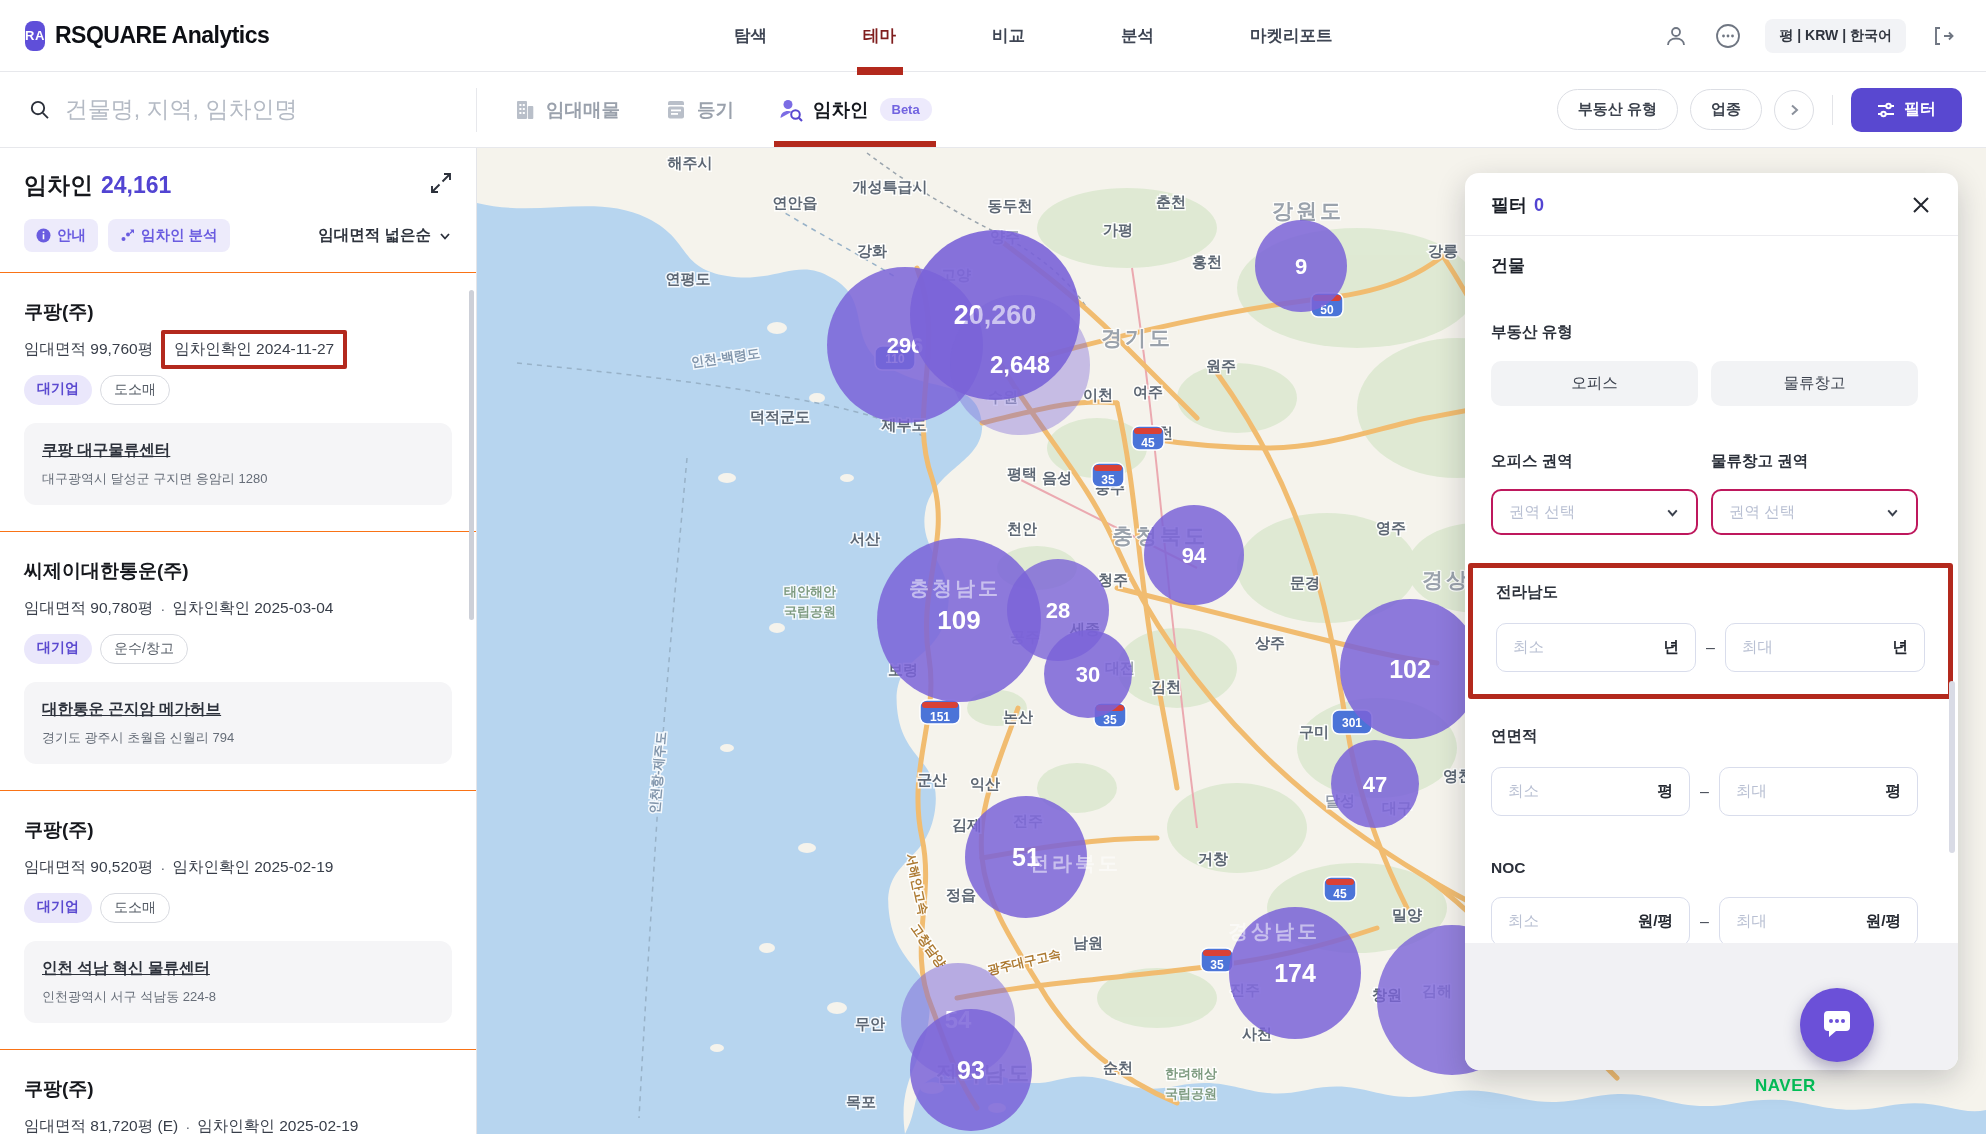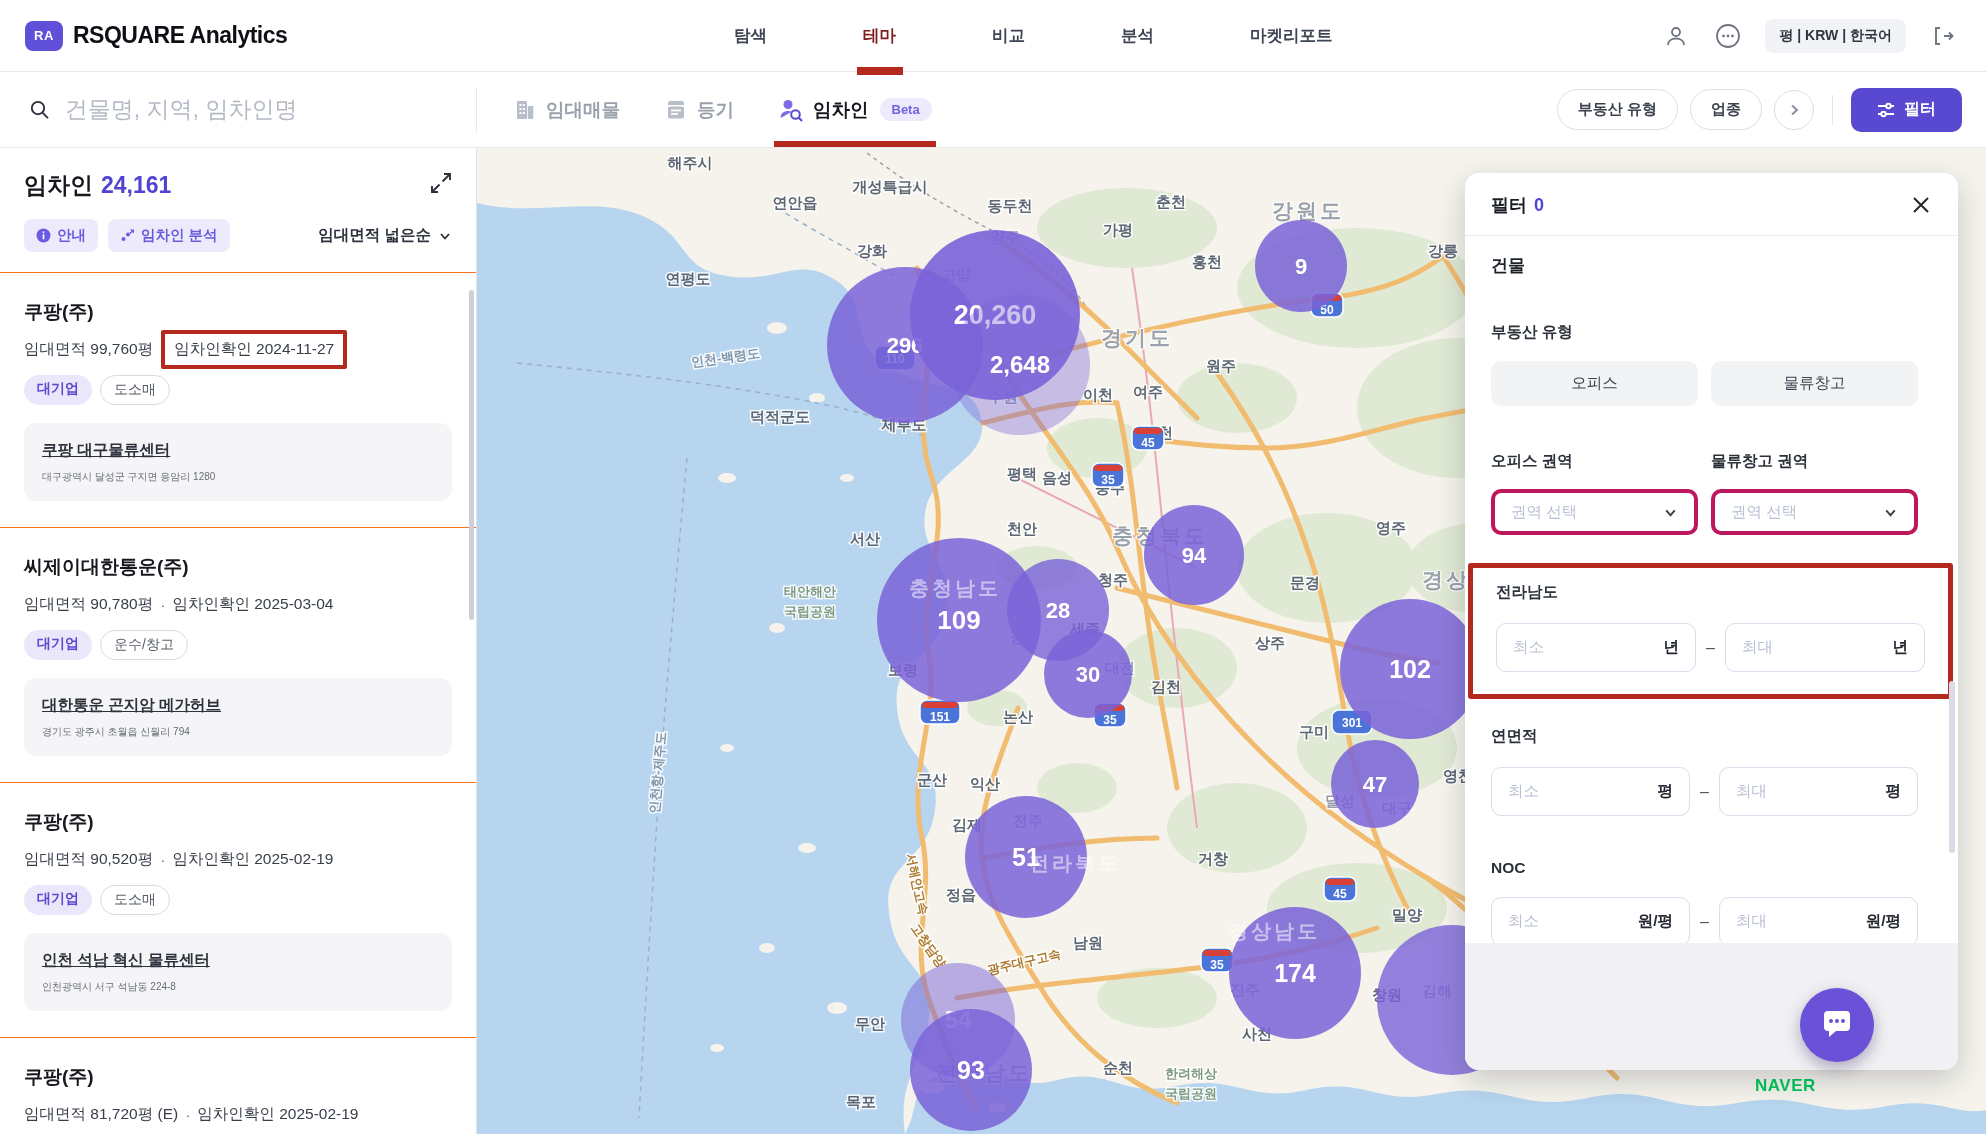--- a/index.html
+++ b/index.html
@@ -3,21 +3,21 @@
 <meta charset="utf-8">
 <style>
   * { box-sizing: border-box; margin: 0; padding: 0; }
   html,body { width:1986px; height:1134px; overflow:hidden; }
   body { font-family:"Liberation Sans","DejaVu Sans",sans-serif; background:#fff; color:#1c2026; }
   .app { position:relative; width:1986px; height:1134px; overflow:hidden; background:#fff; }
 
   
   .hdr { position:absolute; top:0; left:0; right:0; height:72px; background:#fff; border-bottom:1px solid #e7e8ec; display:flex; align-items:center; z-index:30; }
   .brand { display:flex; align-items:center; gap:10px; padding-left:25px; width:477px; }
-  .logo-mark { width:38px; height:30px; background:#5f4fd9; border-radius:8px; color:#fff; font-weight:700; font-size:13px; display:flex; align-items:center; justify-content:center; letter-spacing:0.5px; }
+  .logo-mark { width:20px; height:30px; background:#5f4fd9; border-radius:8px; color:#fff; font-weight:700; font-size:13px; display:flex; align-items:center; justify-content:center; letter-spacing:0.5px; }
   .brand-name { font-size:23px; font-weight:700; color:#0d0f14; letter-spacing:-0.5px; }
   .nav { display:flex; align-items:center; gap:12px; margin-left:215px; height:100%; }
   .nav-item { position:relative; height:100%; display:flex; align-items:center; padding:0 42px; font-size:16.5px; font-weight:600; color:#3e4553; cursor:pointer; }
   .nav-item.active { color:#7f1d1d; font-weight:700; }
   .nav-underline { position:absolute; left:50%; transform:translateX(-50%); bottom:-4px; width:46px; height:8px; background:#b3291d; }
   .hdr-actions { margin-left:auto; display:flex; align-items:center; gap:22px; padding-right:28px; }
   .icon-btn { width:30px; height:30px; display:flex; align-items:center; justify-content:center; cursor:pointer; }
   .locale-pill { background:#f2f3f6; border-radius:8px; padding:8px 14px; font-size:14px; color:#30353f; font-weight:600; cursor:pointer; }
 
   
@@ -50,21 +50,21 @@
   .tenant h3 { font-size:19px; font-weight:700; color:#16181d; }
   .tenant .meta { margin-top:14px; font-size:15.5px; color:#383e49; display:flex; align-items:center; flex-wrap:nowrap; white-space:nowrap; }
   .meta .sep { margin:0 7px; color:#6a707b; }
   .ann-inline { display:inline-block; border:4px solid #b3291d; border-radius:2px; padding:5px 9px; margin:-9px 0 -9px 8px; }
   .tags { margin-top:15px; display:flex; gap:8px; }
   .tag { font-size:14px; padding:5px 13px; border-radius:16px; }
   .tag-p { background:#eae7fb; color:#5b4ad0; font-weight:600; }
   .tag-o { border:1px solid #d9dbe1; color:#555c66; background:#fff; }
   .building-card { margin-top:18px; background:#f5f5f7; border-radius:12px; padding:17px 18px; }
   .building-card .bname { font-size:15.5px; font-weight:700; color:#2c313b; text-decoration:underline; cursor:pointer; }
-  .building-card .baddr { margin-top:9px; font-size:10px; color:#666d78; }
+  .building-card .baddr { margin-top:9px; font-size:13px; color:#666d78; }
   .sb-scroll { position:absolute; right:2px; top:142px; width:5px; height:330px; background:#cdd0d8; border-radius:3px; }
 
   
   .map { position:absolute; top:148px; left:477px; right:0; bottom:0; overflow:hidden; background:#b7d5ef; }
   .map svg { display:block; }
   .lbl { font-family:"Liberation Sans","DejaVu Sans",sans-serif; font-size:15px; font-weight:600; fill:#5d6774; text-anchor:middle; paint-order:stroke; stroke:rgba(255,255,255,0.85); stroke-width:3px; }
   .lbl.faded { fill:#959daa; }
   .lbl.area { font-size:21px; font-weight:700; fill:#9aa2ac; letter-spacing:3px; stroke-width:2.5px; }
   .lbl.alight { font-size:20px; font-weight:700; fill:rgba(255,255,255,0.52); stroke:none; letter-spacing:3px; }
   .lbl.park { font-size:13px; fill:#7e9b80; }
@@ -85,21 +85,21 @@
   .panel-close { margin-left:auto; cursor:pointer; display:flex; }
   .panel-divider { height:1px; background:#ececf0; }
   .panel-body { padding:18px 40px 0 26px; }
   .p-section-title { font-size:17px; font-weight:700; color:#1d212a; }
   .f-label { font-size:15.5px; font-weight:600; color:#2b303a; }
   .type-row { display:flex; gap:13px; margin-top:18px; }
   .type-btn { flex:1; height:45px; background:#f2f3f5; border:none; border-radius:10px; font-size:15.5px; color:#3c424e; font-family:inherit; cursor:pointer; }
   .two-col { display:flex; gap:13px; margin-top:45px; }
   .two-col > div { flex:1; }
   .sel-row { display:flex; gap:13px; margin-top:17px; }
-  .sel { flex:1; height:46px; border:4px solid #be185d; border-radius:10px; display:flex; align-items:center; padding:0 16px; cursor:pointer; background:#fff; }
+  .sel { flex:1; height:46px; border:2px solid #be185d; border-radius:10px; display:flex; align-items:center; padding:0 16px; cursor:pointer; background:#fff; }
   .sel .ph { color:#b9c0d3; font-size:15.5px; }
   .sel svg { margin-left:auto; }
   .range-row { display:flex; align-items:center; gap:10px; margin-top:20px; }
   .rbox { flex:1; height:49px; border:1px solid #d9ddec; border-radius:10px; display:flex; align-items:center; padding:0 16px; background:#fff; cursor:text; }
   .rbox .ph { color:#b9c0d3; font-size:15.5px; }
   .rbox .unit { margin-left:auto; font-weight:700; color:#23272f; font-size:15.5px; }
   .dash { color:#4a4f59; font-size:16px; }
   .ann-group { border:5px solid #b3291d; border-radius:3px; margin:28px -35px 0 -23px; padding:14px 23px 22px; }
   .mt-sec { margin-top:27px; }
   .mt-sec2 { margin-top:43px; }

